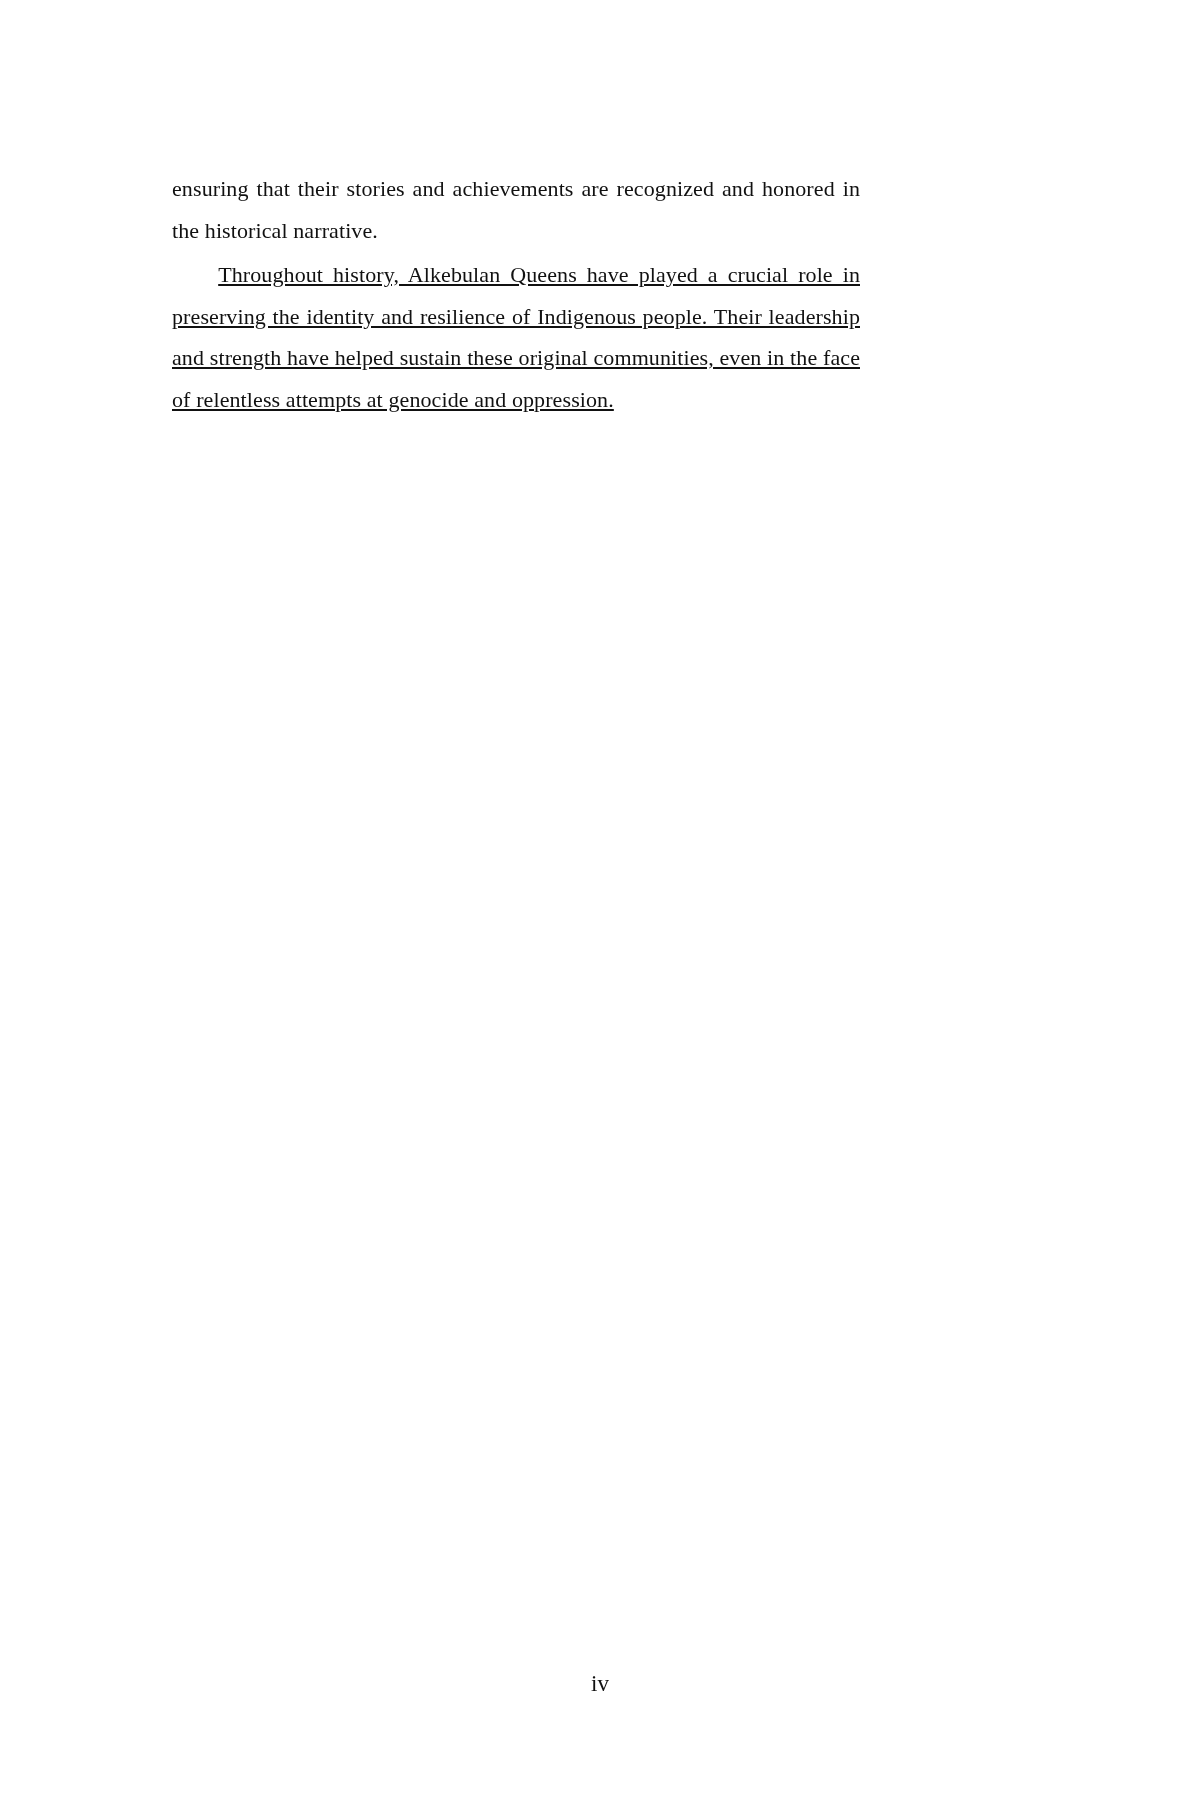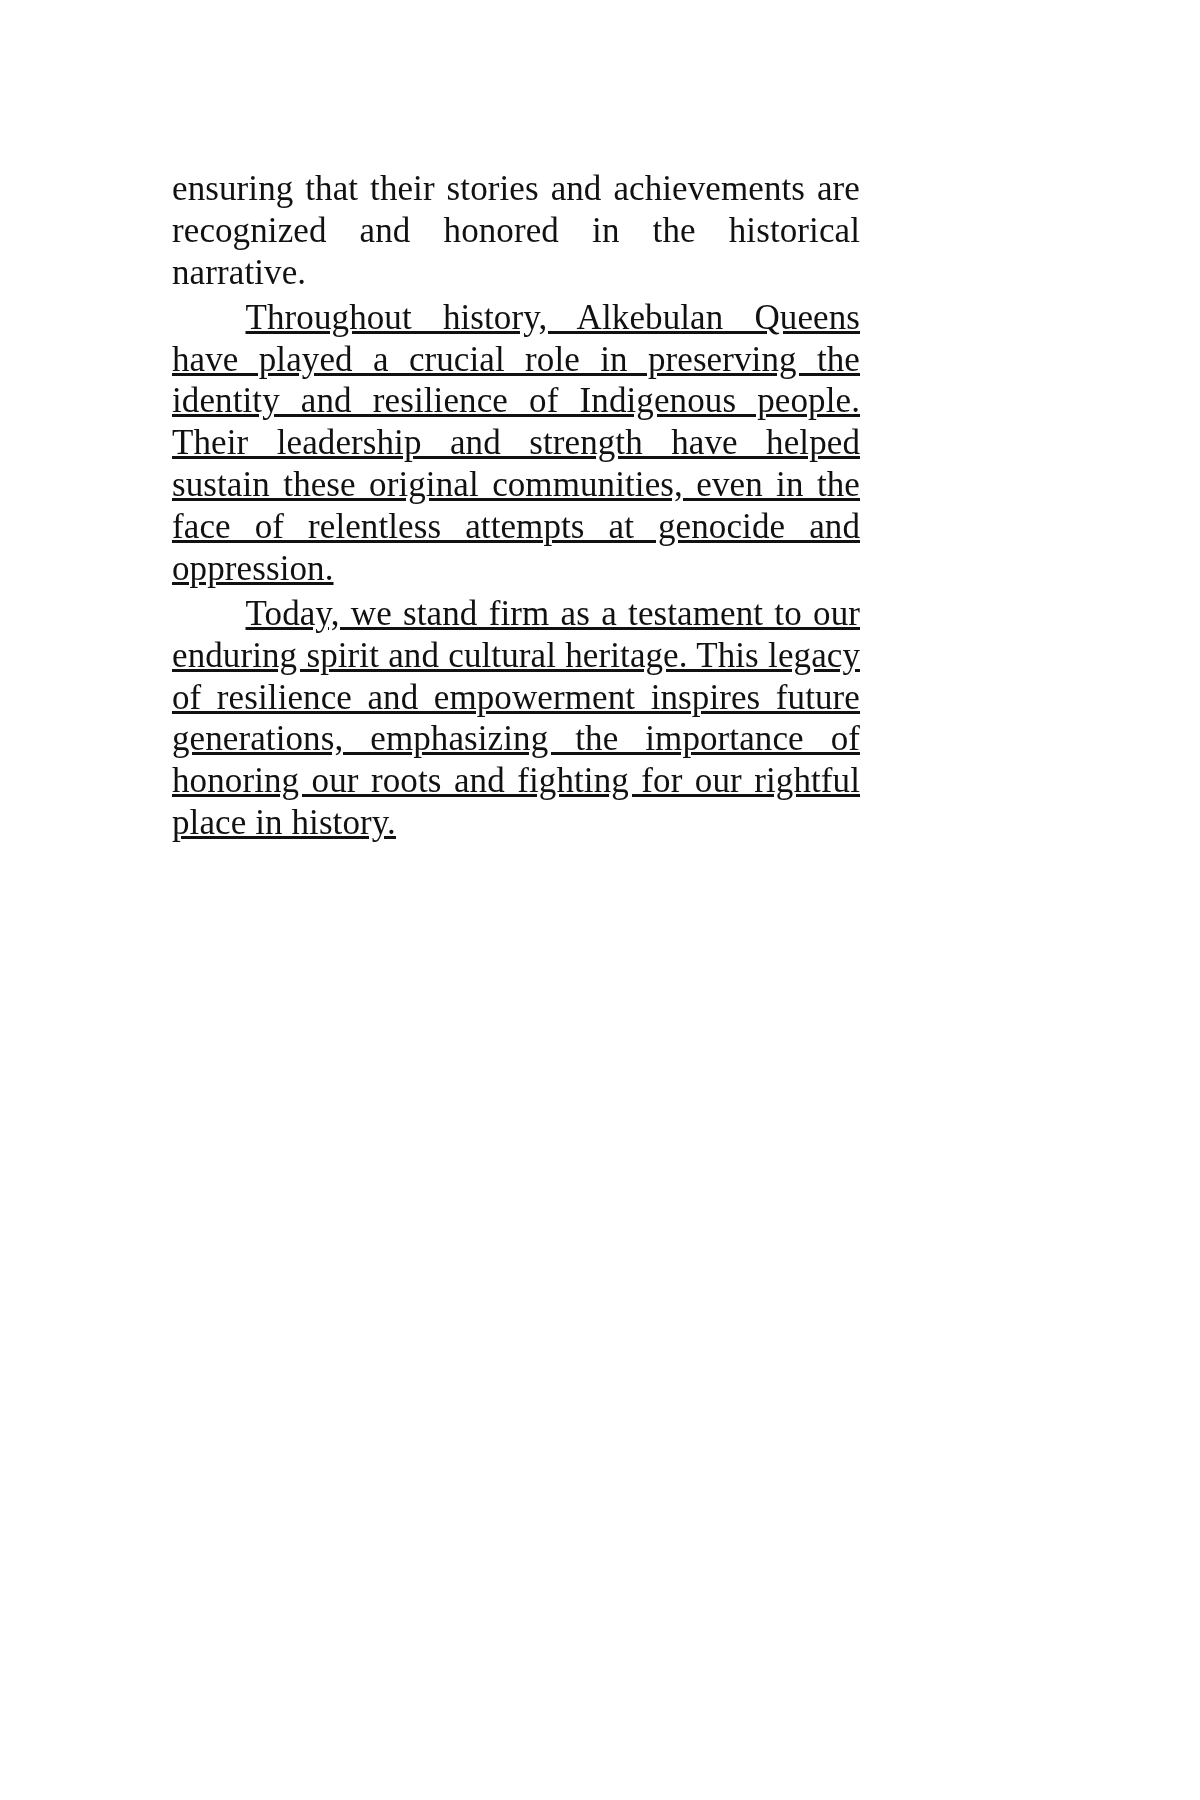--- a/index.html
+++ b/index.html
@@ -22,21 +22,21 @@
     box-sizing: border-box;
   }
   .content {
     position: absolute;
     left: 172px;
     top: 168px;
     width: 700px;
   }
   .para {
     margin: 0 12px 0.10em 0;
-    font-size: 35px;
+    font-size: 22px;
     line-height: 41.8px;
     text-align: justify;
     text-justify: inter-word;
     color: #111111;
     letter-spacing: 0.1px;
     word-spacing: 0px;
     hyphens: none;
     -webkit-hyphens: none;
   }
   .para.first {
@@ -73,18 +73,20 @@
 <body>
 
 <div class="page">
 
   <div class="content">
 
     <p class="para first no-stretch">ensuring that their stories and achievements are recognized and honored in the historical narrative.</p>
 
     <p class="para indent no-stretch">Throughout history, Alkebulan Queens have played a crucial role in preserving the identity and resilience of Indigenous people. Their leadership and strength have helped sustain these original communities, even in the face of relentless attempts at genocide and oppression.</p>
 
-    <p class="para indent no-stretch">Today, we stand firm as a testament to our enduring spirit and cultural heritage. This legacy of resilience and empowerment inspires future generations, emphasizing the importance of honoring our roots and fighting for our rightful place in history.</p>
 
   </div>
 
+  <div class="footer">
+    <span class="page-number">iv</span>
+  </div>
 
 </div>
 
 </body></html>

